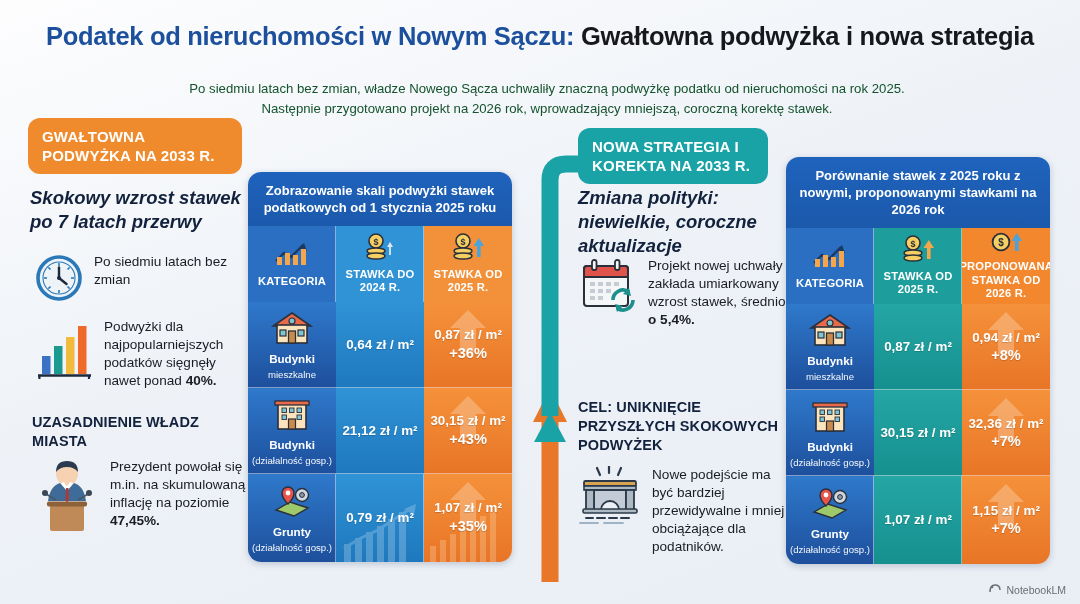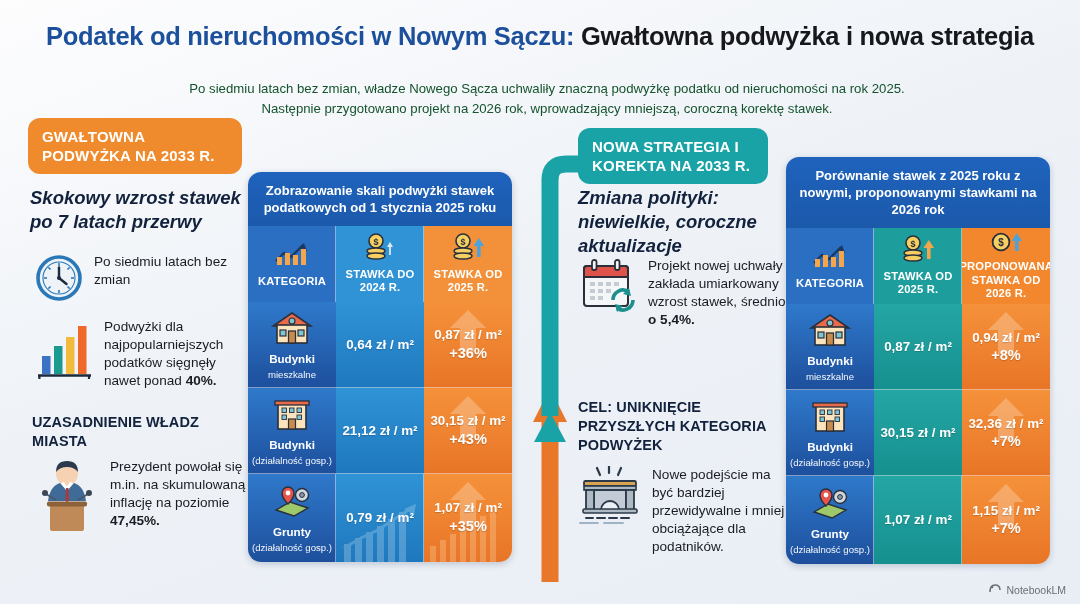--- a/index.html
+++ b/index.html
@@ -348,21 +348,21 @@
           <path d="M4 14 a10 10 0 0 1 16 -8" fill="none" stroke="#1d8f8c" stroke-width="3.6"></path>
           <polygon points="20,2 22,10 14,8" fill="#1d8f8c"></polygon>
           <path d="M24 14 a10 10 0 0 1 -16 8" fill="none" stroke="#1d8f8c" stroke-width="3.6"></path>
           <polygon points="8,26 6,18 14,20" fill="#1d8f8c"></polygon>
         </g>
       </svg>
     </span>
     <span class="btxt"><span>Projekt nowej uchwały zakłada umiarkowany wzrost stawek, średnio </span><b>o 5,4%.</b></span>
   </div>
 
-  <div class="sec-label" style="left:578px; top:398px; width:205px;">CEL: UNIKNIĘCIE PRZYSZŁYCH KATEGORIA PODWYŻEK</div>
+  <div class="sec-label" style="left:578px; top:398px; width:205px;">CEL: UNIKNIĘCIE PRZYSZŁYCH SKOKOWYCH PODWYŻEK</div>
 
   <div class="bullet" style="left:578px; top:466px; width:212px;">
     <span class="ico">
       <svg width="64" height="62" viewBox="0 0 64 62">
         <g stroke="#2a3a4a" stroke-width="2.2" stroke-linecap="round">
           <line x1="22" y1="9" x2="19" y2="2"></line>
             <line x1="31" y1="7" x2="31" y2="0"></line>
             <line x1="40" y1="9" x2="43" y2="2"></line>
         </g>
         <rect x="6" y="15" width="52" height="5" rx="1.5" fill="#d9a352" stroke="#2a3a4a" stroke-width="1.8"></rect>

